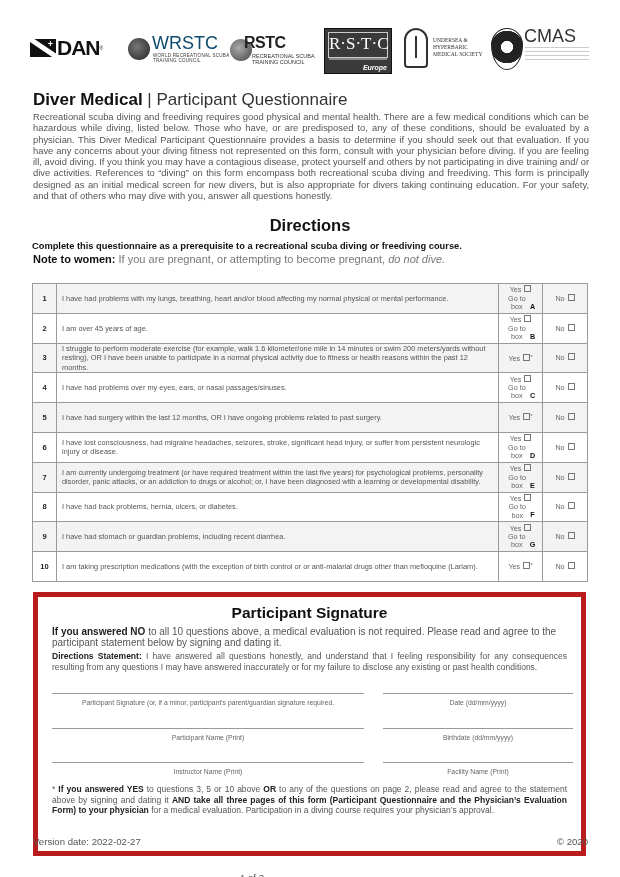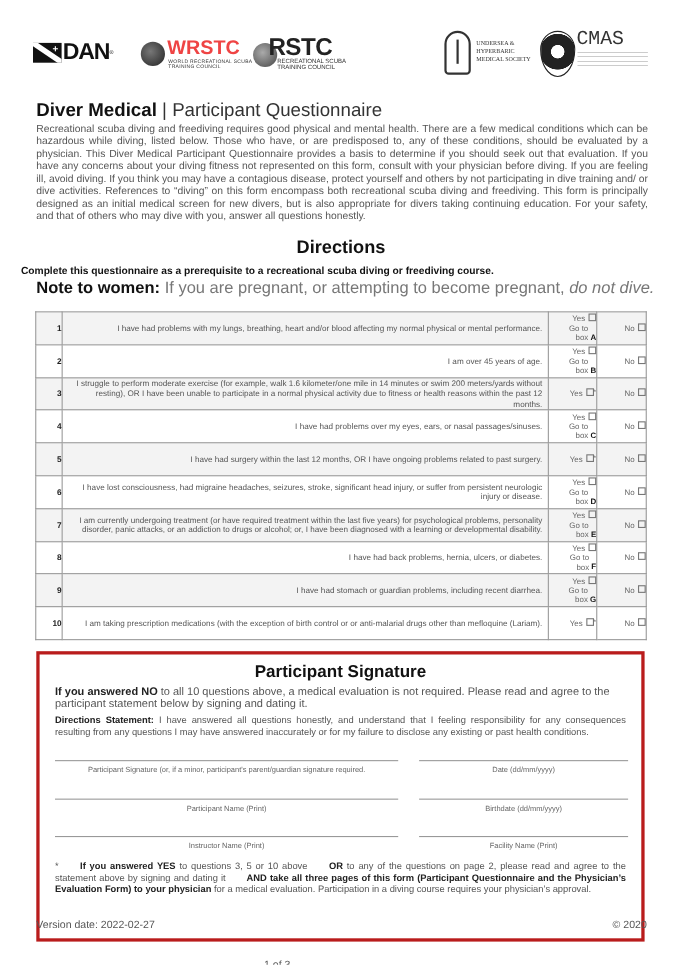--- a/index.html
+++ b/index.html
@@ -14,77 +14,77 @@
   .dan-flag { width: 26px; height: 18px; background: #111; position: relative; overflow: hidden; }
   .dan-flag::before { content: ""; position: absolute; left: 0; top: 0; width: 0; height: 0;
     border-top: 18px solid #fff; border-right: 26px solid transparent; opacity: 0.0; }
   .dan-flag .stripe { position: absolute; left: -6px; top: 7px; width: 40px; height: 5px; background: #fff; transform: rotate(34deg); }
   .dan-flag .plus { position: absolute; right: 3px; top: 1px; color: #fff; font-size: 9px; font-weight: bold; line-height: 9px; }
   .dan-text { font-weight: bold; font-size: 21px; letter-spacing: -1px; color: #111; margin-left: 1px; line-height: 20px; }
   .dan-reg { font-size: 5px; vertical-align: top; }
   
   .logo-wrstc { left: 100px; top: 8px; width: 115px; height: 30px; }
   .wrstc-circle { position: absolute; left: 0; top: 4px; width: 22px; height: 22px; border-radius: 50%; background: radial-gradient(circle at 40% 40%, #777, #222); }
-  .wrstc-text { position: absolute; left: 24px; top: 0; font-weight: bold; font-size: 18px; color: #ef4444; letter-spacing: 0px; line-height: 18px; }
+  .wrstc-text { position: absolute; left: 24px; top: 0; font-weight: normal; font-size: 18px; color: #0c4a6e; letter-spacing: 0px; line-height: 18px; }
   .wrstc-sub { position: absolute; left: 25px; top: 19px; font-size: 4.5px; line-height: 5px; color: #333; letter-spacing: 0.3px; width: 80px; }
   
   .logo-rstc { left: 202px; top: 6px; width: 110px; height: 34px; }
   .rstc-circle { position: absolute; left: 0; top: 7px; width: 22px; height: 22px; border-radius: 50%; background: radial-gradient(circle at 40% 40%, #aaa, #444); }
-  .rstc-text { position: absolute; left: 14px; top: 0; font-weight: bold; font-size: 22px; color: #222; line-height: 22px; letter-spacing: -0.5px; }
+  .rstc-text { position: absolute; left: 14px; top: 0; font-weight: bold; font-size: 16px; color: #222; line-height: 22px; letter-spacing: -0.5px; }
   .rstc-sub { position: absolute; left: 22px; top: 21px; font-size: 5.5px; line-height: 6px; color: #333; width: 70px; }
   
   .logo-rstce { left: 296px; top: 2px; width: 66px; height: 44px; background: #3a3a3a; border: 1px solid #111; }
   .rstce-inner { position: absolute; left: 3px; top: 3px; right: 3px; height: 24px; border: 1px solid #ccc; }
   .rstce-text { position: absolute; left: 0; right: 0; top: 1px; text-align: center; color: #fff; font-family: "Liberation Serif", serif; font-size: 17px; line-height: 20px; letter-spacing: 0px; }
   .rstce-sub { position: absolute; left: 4px; right: 4px; top: 29px; height: 2px; background: #888; }
   .rstce-europe { position: absolute; right: 4px; bottom: 2px; color: #fff; font-size: 7px; font-style: italic; font-weight: bold; }
   
   .logo-uhms { left: 376px; top: 2px; width: 90px; height: 44px; }
   .uhms-emblem { position: absolute; left: 0; top: 0; width: 24px; height: 40px; border: 2px solid #333; border-radius: 12px 12px 4px 4px; box-sizing: border-box; }
   .uhms-emblem::after { content: ""; position: absolute; left: 9px; top: 6px; width: 2px; height: 22px; background: #333; }
   .uhms-text { position: absolute; left: 29px; top: 9px; font-family: "Liberation Serif", serif; font-size: 5.5px; line-height: 7px; color: #333; }
   
   .logo-cmas { left: 463px; top: 0; width: 105px; height: 48px; }
   .cmas-emblem { position: absolute; left: 0; top: 2px; width: 30px; height: 40px; border-radius: 50% 50% 50% 50% / 40% 40% 60% 60%; background: radial-gradient(circle at 50% 45%, #fff 22%, #222 24%, #222 60%, #fff 62%); border: 1px solid #222; }
-  .cmas-text { position: absolute; left: 33px; top: 0; font-family: Liberation Mono, monospace; font-size: 18px; color: #333; line-height: 20px; }
+  .cmas-text { position: absolute; left: 33px; top: 0; font-family: Liberation Sans, sans-serif; font-size: 18px; color: #333; line-height: 20px; }
   .cmas-sub { position: absolute; left: 34px; top: 21px; width: 64px; height: 14px;
     background: repeating-linear-gradient(to bottom, #ccc 0 1px, transparent 1px 4px); }
 
   .title { position: absolute; left: 33px; top: 90px; font-size: 17px; color: #111; white-space: nowrap; }
   .title b { font-weight: bold; margin-top: 36px; }
   .title .light { font-weight: normal; color: #333; }
   .intro { position: absolute; left: 33px; top: 111px; width: 556px; font-size: 9.4px; line-height: 11.3px; color: #555; text-align: justify; }
 
   .directions-h { position: absolute; left: 0; width: 620px; top: 216px; text-align: center; font-size: 16.5px; font-weight: bold; color: #111; }
-  .dir-line1 { position: absolute; left: 19px; top: 241px; font-size: 9.3px; font-weight: bold; color: #111; white-space: nowrap; }
-  .dir-line2 { position: absolute; left: 33px; top: 253px; font-size: 15px; color: #777; white-space: nowrap; }
+  .dir-line1 { position: absolute; left: 32px; top: 241px; font-size: 9.3px; font-weight: bold; color: #111; white-space: nowrap; }
+  .dir-line2 { position: absolute; left: 33px; top: 253px; font-size: 11px; color: #777; white-space: nowrap; }
   .dir-line2 b { color: #111; }
   .dir-line2 i { color: #777; }
 
   table.q { position: absolute; left: 32px; top: 283px; width: 556px; border-collapse: collapse; font-size: 7.4px; color: #555; }
-  table.q td { border: 1px solid #9a9a9a; padding: 0; vertical-align: middle; text-align: right; }
+  table.q td { border: 1px solid #9a9a9a; padding: 0; vertical-align: middle; }
   table.q tr { height: 29.8px; }
   table.q tr.alt { background: #f3f3f3; }
   td.num { width: 23px; text-align: center; color: #222; font-weight: bold; font-size: 7.5px; }
   td.text { padding: 0 5px !important; line-height: 9.2px; }
   td.yes { width: 43px; text-align: center; line-height: 8.3px; font-size: 7.2px; color: #666; }
   td.no { width: 44px; text-align: center; font-size: 7.2px; color: #666; }
   .cb { display: inline-block; width: 5px; height: 5px; border: 1px solid #777; margin-left: 3px; vertical-align: 0px; }
   .ast { font-size: 6px; vertical-align: 2px; }
   .box-letter { font-weight: bold; color: #111; }
 
-  .sig { position: absolute; left: 33px; top: 592px; width: 553px; height: 264px; border: 3px solid #b91c1c; box-sizing: border-box; }
+  .sig { position: absolute; left: 33px; top: 592px; width: 553px; height: 264px; border: 5px solid #b91c1c; box-sizing: border-box; }
   .sig-h { position: absolute; left: 0; right: 0; top: 7px; text-align: center; font-size: 15.5px; font-weight: bold; color: #111; }
   .sig-p1 { position: absolute; left: 14px; right: 14px; top: 30px; font-size: 10px; line-height: 10.5px; color: #555; }
   .sig-p2 { position: absolute; left: 14px; right: 14px; top: 54px; font-size: 8.5px; line-height: 10.5px; color: #555; text-align: justify; }
   .sig-p1 b, .sig-p2 b { color: #222; }
   .sig-line { position: absolute; border-top: 1px solid #999; }
   .sig-label { position: absolute; text-align: center; font-size: 6.8px; color: #666; }
   .sig-note { position: absolute; left: 14px; right: 14px; top: 187px; font-size: 8.5px; line-height: 10.5px; color: #555; text-align: justify; }
-  .sig-note b { color: #222; margin-left: 16px; }
+  .sig-note b { color: #222; }
 
   .footer { position: absolute; top: 836px; font-size: 9.6px; color: #555; }
   .f-left { left: 33px; }
   .f-center { left: 0; width: 504px; text-align: center; margin-top: 36px; }
   .f-right { right: 32px; }
 </style>
 </head>
 <body>
 
 <div class="logos">
@@ -99,20 +99,27 @@
   <div class="logo logo-wrstc">
     <div class="wrstc-circle"></div>
     <div class="wrstc-text">WRSTC</div>
     <div class="wrstc-sub">WORLD RECREATIONAL SCUBA TRAINING COUNCIL</div>
   </div>
   <div class="logo logo-rstc">
     <div class="rstc-circle"></div>
     <div class="rstc-text">RSTC</div>
     <div class="rstc-sub">RECREATIONAL SCUBA TRAINING COUNCIL</div>
   </div>
+  <div class="logo logo-rstce">
+    <div class="rstce-inner">
+        <div class="rstce-text">R·S·T·C</div>
+      </div>
+    <div class="rstce-sub"></div>
+    <div class="rstce-europe">Europe</div>
+  </div>
   <div class="logo logo-uhms">
     <div class="uhms-emblem"></div>
     <div class="uhms-text">UNDERSEA &amp; HYPERBARIC MEDICAL SOCIETY</div>
   </div>
   <div class="logo logo-cmas">
     <div class="cmas-emblem"></div>
     <div class="cmas-text">CMAS</div>
     <div class="cmas-sub"></div>
   </div>
 </div>

